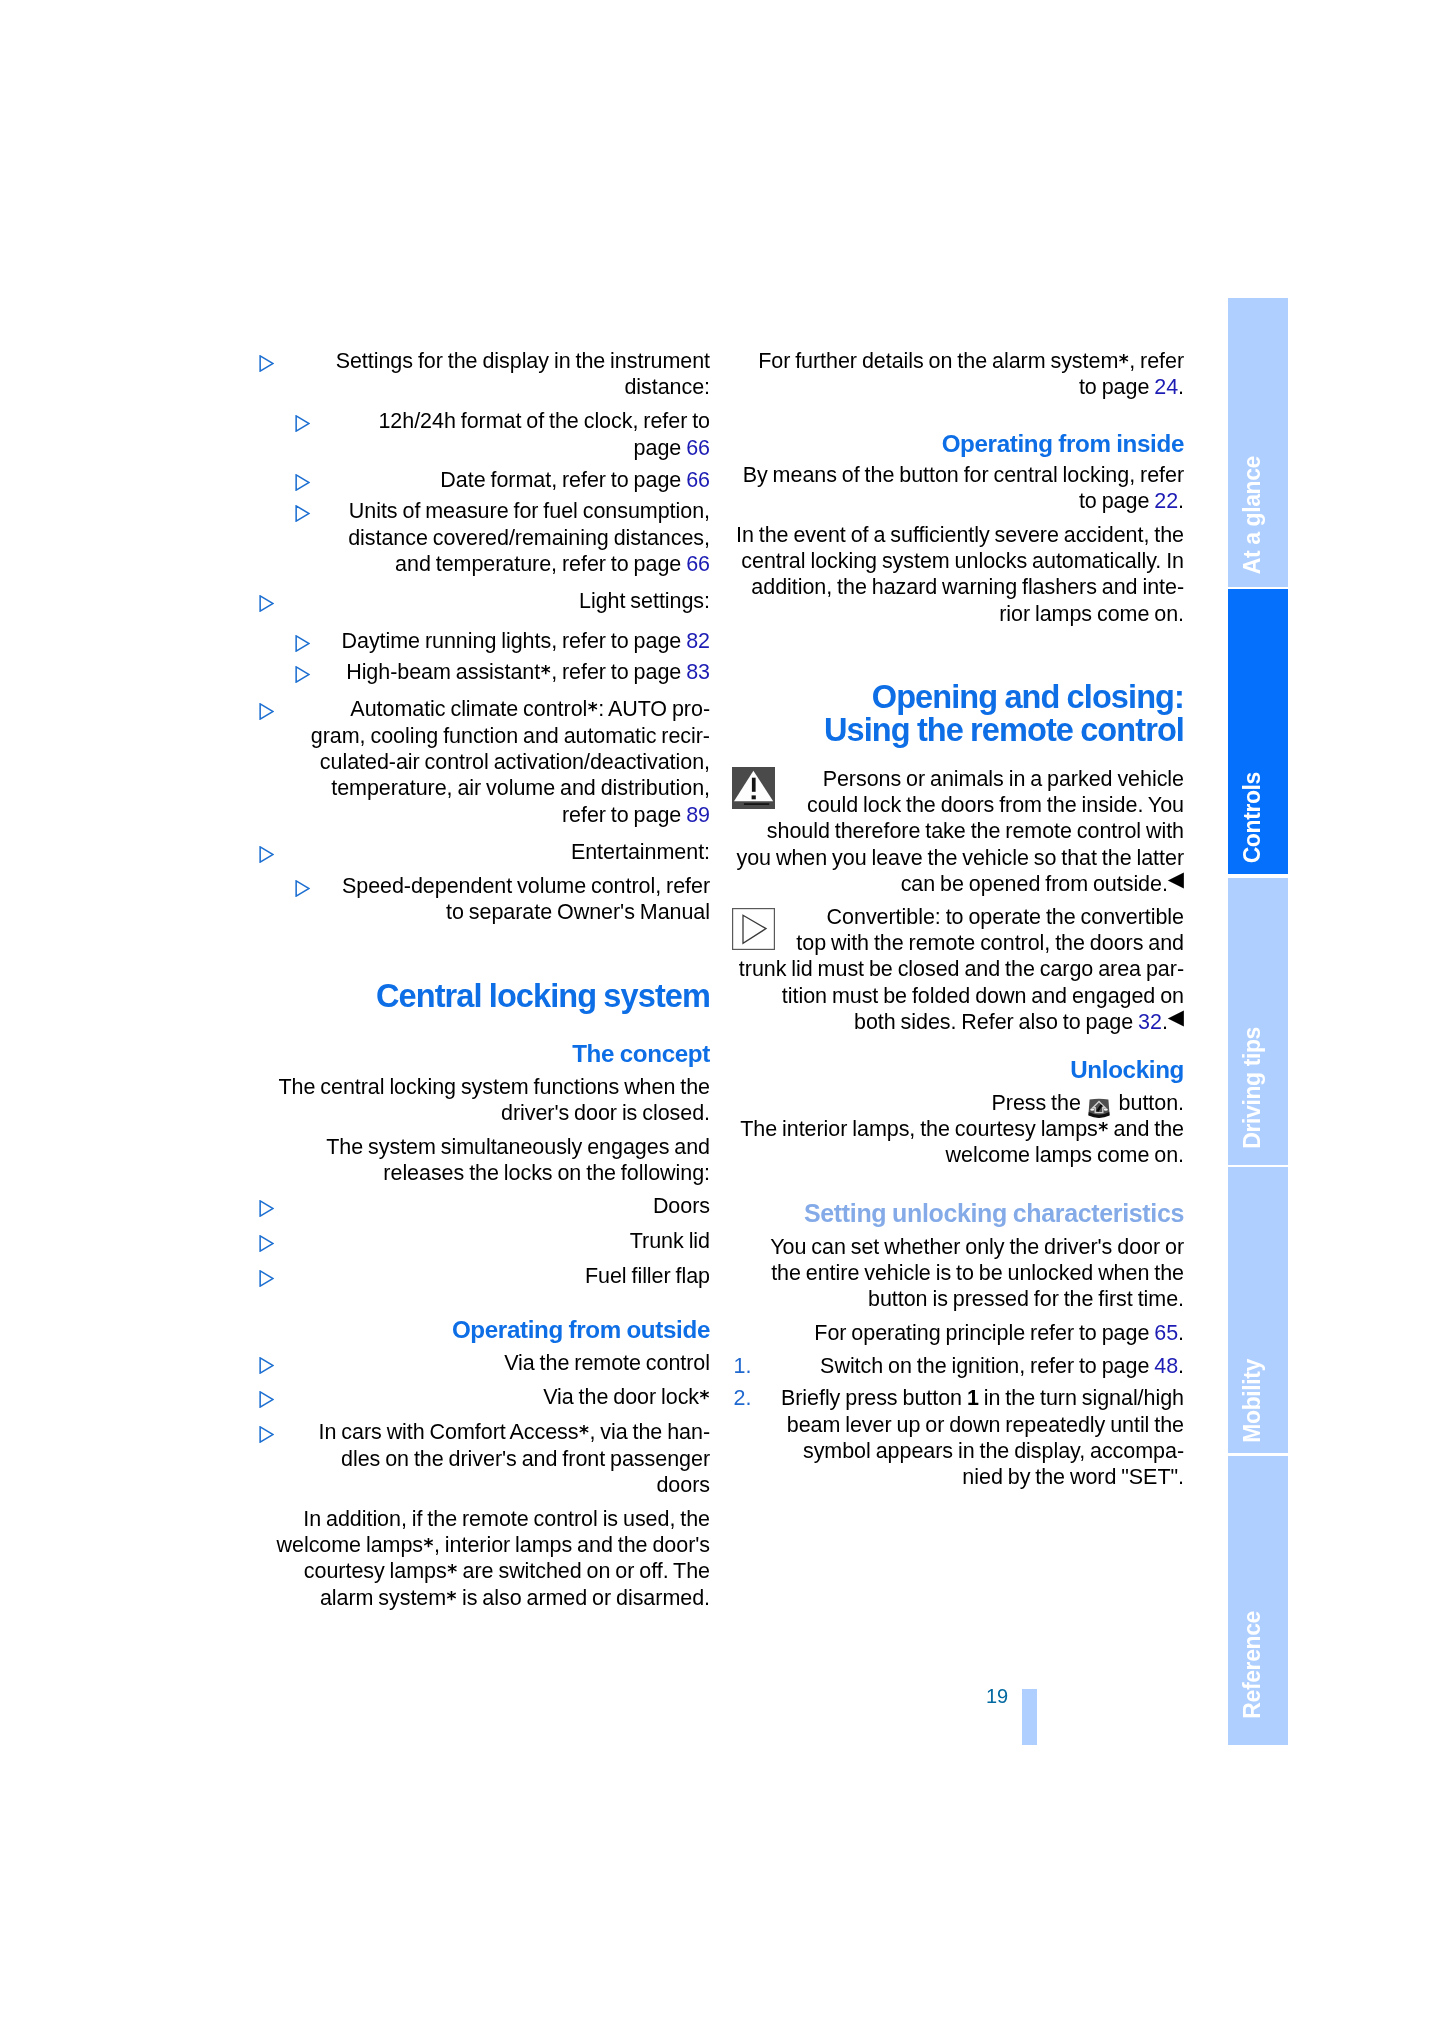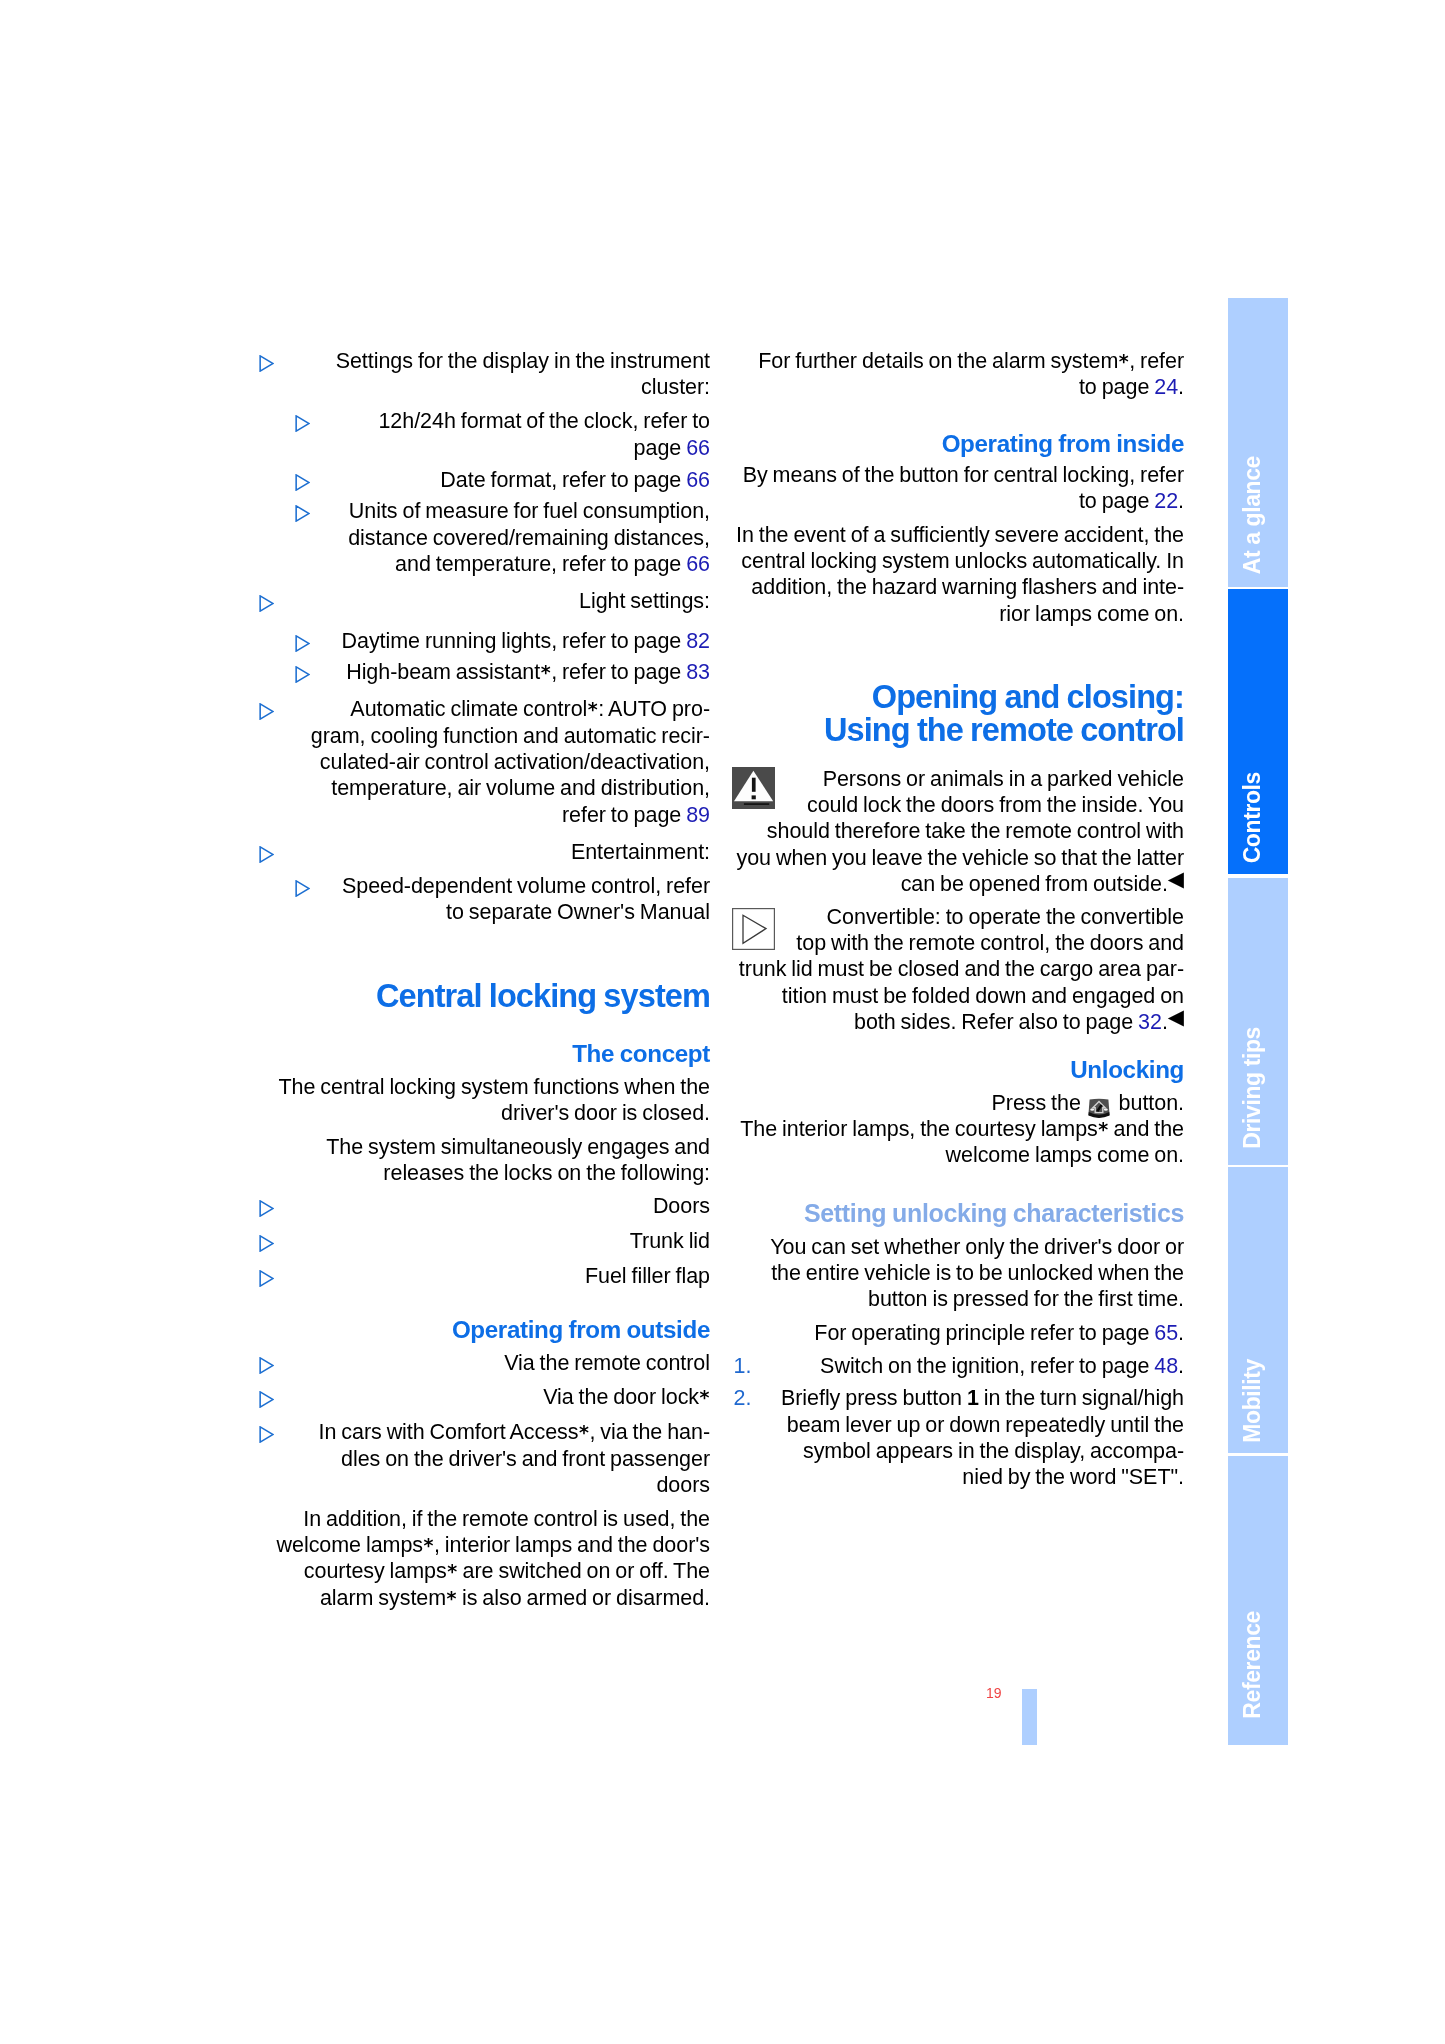--- a/index.html
+++ b/index.html
@@ -46,34 +46,34 @@
   .nstep .num{position:absolute;left:1.5px;top:0;color:#1f68cf;line-height:26.4px;letter-spacing:0;}
 
   .btnico{display:inline-block;width:23.6px;height:23.5px;vertical-align:-10.5px;margin:0 3.5px 0 0.8px;}
 
   .tabs{position:absolute;left:1228px;top:0;width:60px;}
   .tab{position:absolute;left:0;width:60px;background:#aecfff;}
   .tab.active{background:#0570fb;}
   .tab .lbl{position:absolute;left:11px;width:26px;color:#fff;line-height:26px;
             font-size:23px;font-weight:700;letter-spacing:-0.4px;white-space:nowrap;
             writing-mode:vertical-rl;transform:rotate(180deg);}
-  .pgnum{position:absolute;font-size:14px;color:#ef4444;line-height:1;letter-spacing:-0.05px;}
+  .pgnum{position:absolute;font-size:20px;color:#0369a1;line-height:1;letter-spacing:-0.05px;}
   .pgmark{position:absolute;background:#aecfff;}
 </style>
 </head>
 <body>
 
 <div class="page">
   <div class="col colL">
 <div class="blk lv1">
         <span class="tri"><svg width="15" height="17" viewBox="0 0 15 17" aria-hidden="true">
             <path d="M1.15 0.9 L14.1 8.5 L1.15 16.1 Z" fill="none" stroke="#1d6fd1" stroke-width="1.55" stroke-linejoin="miter"></path>
           </svg></span>
         <div class="ln"><span>Settings for the display in the instrument</span></div>
-        <div class="ln"><span>cluster:</span></div>
+        <div class="ln"><span>distance:</span></div>
       </div>
       <div class="gap8"></div>
       <div class="blk lv2">
         <span class="tri"><svg width="15" height="17" viewBox="0 0 15 17" aria-hidden="true">
             <path d="M1.15 0.9 L14.1 8.5 L1.15 16.1 Z" fill="none" stroke="#1d6fd1" stroke-width="1.55" stroke-linejoin="miter"></path>
           </svg></span>
         <div class="ln"><span>12h/24h format of the clock, refer to</span></div>
         <div class="ln"><span>page </span><span class="ref">66</span></div>
       </div>
       <div class="gap6"></div>

